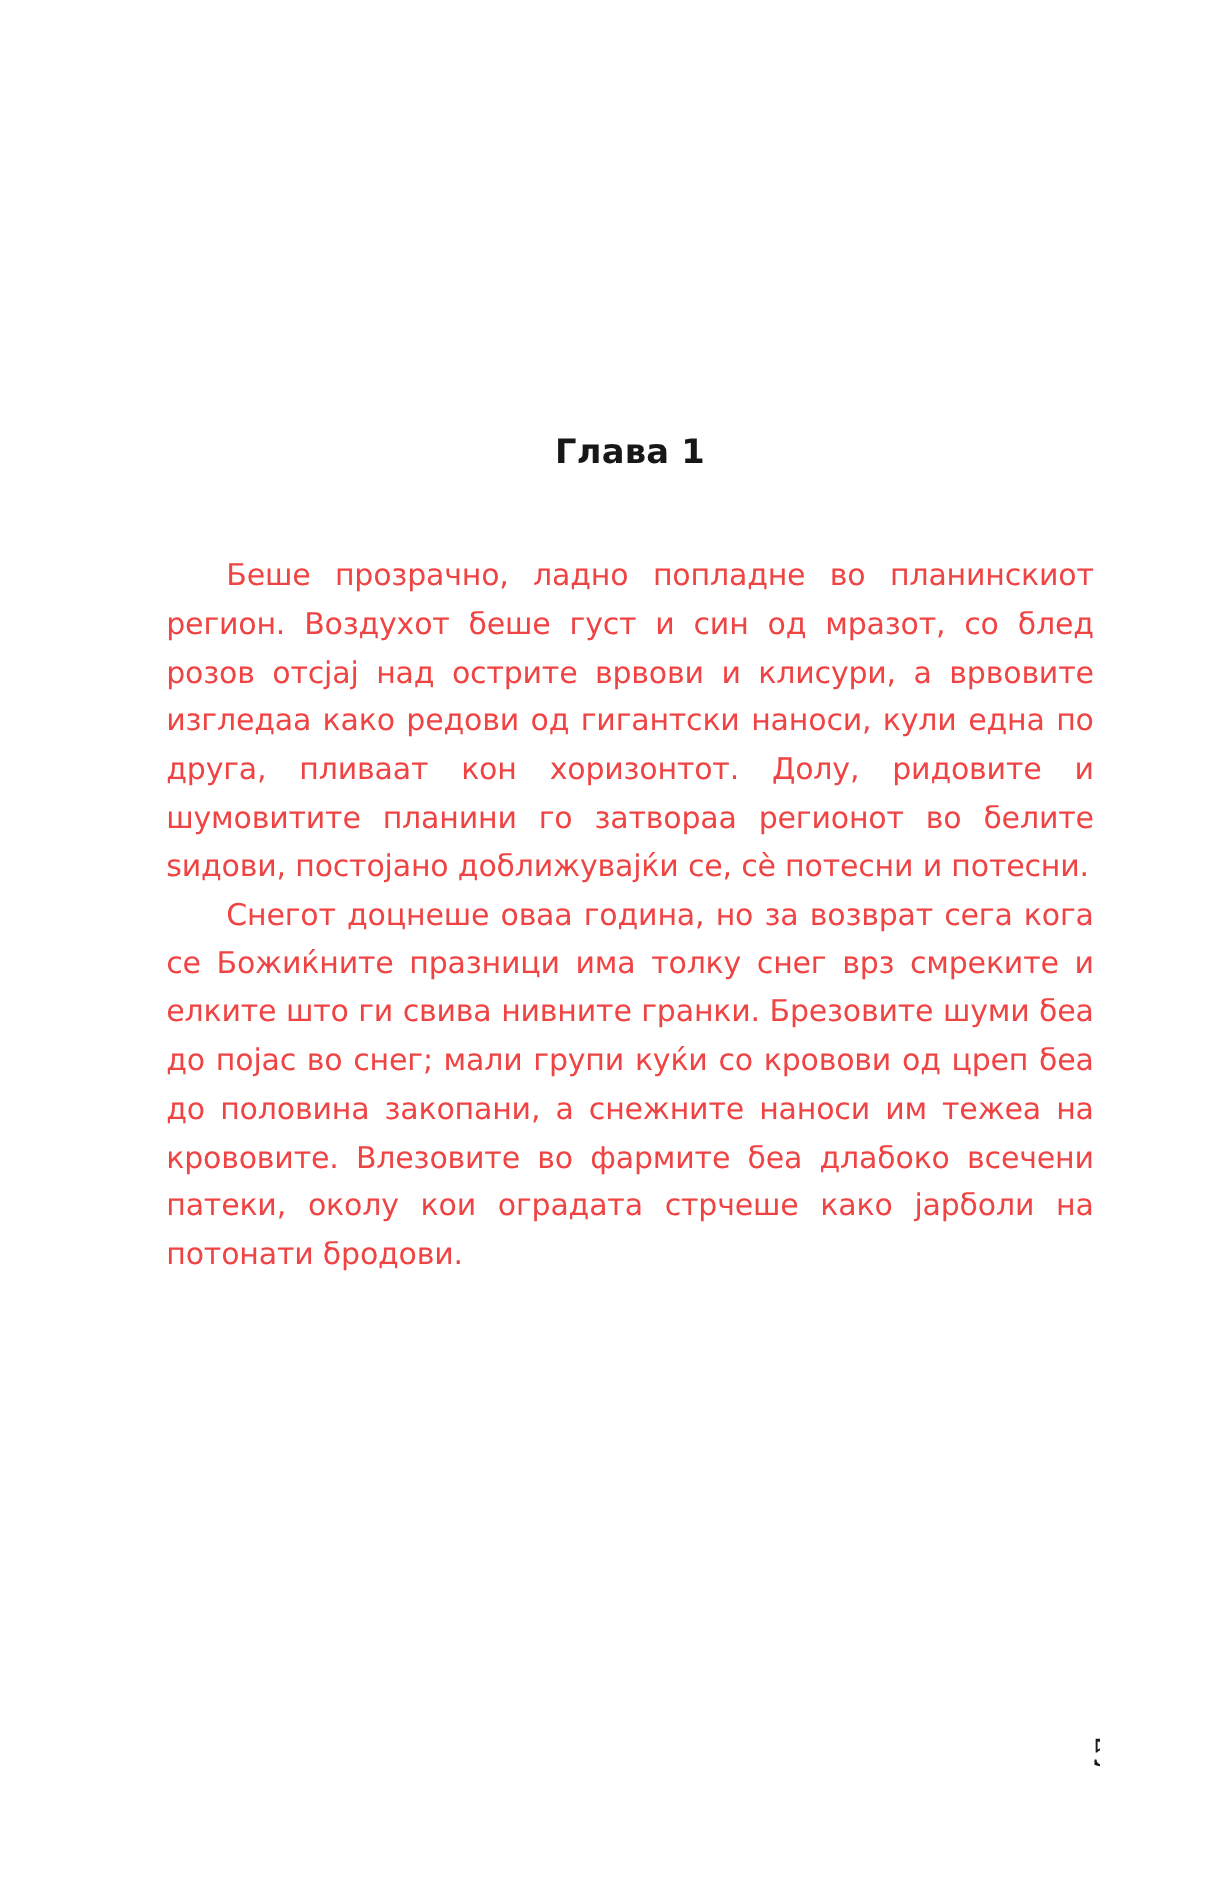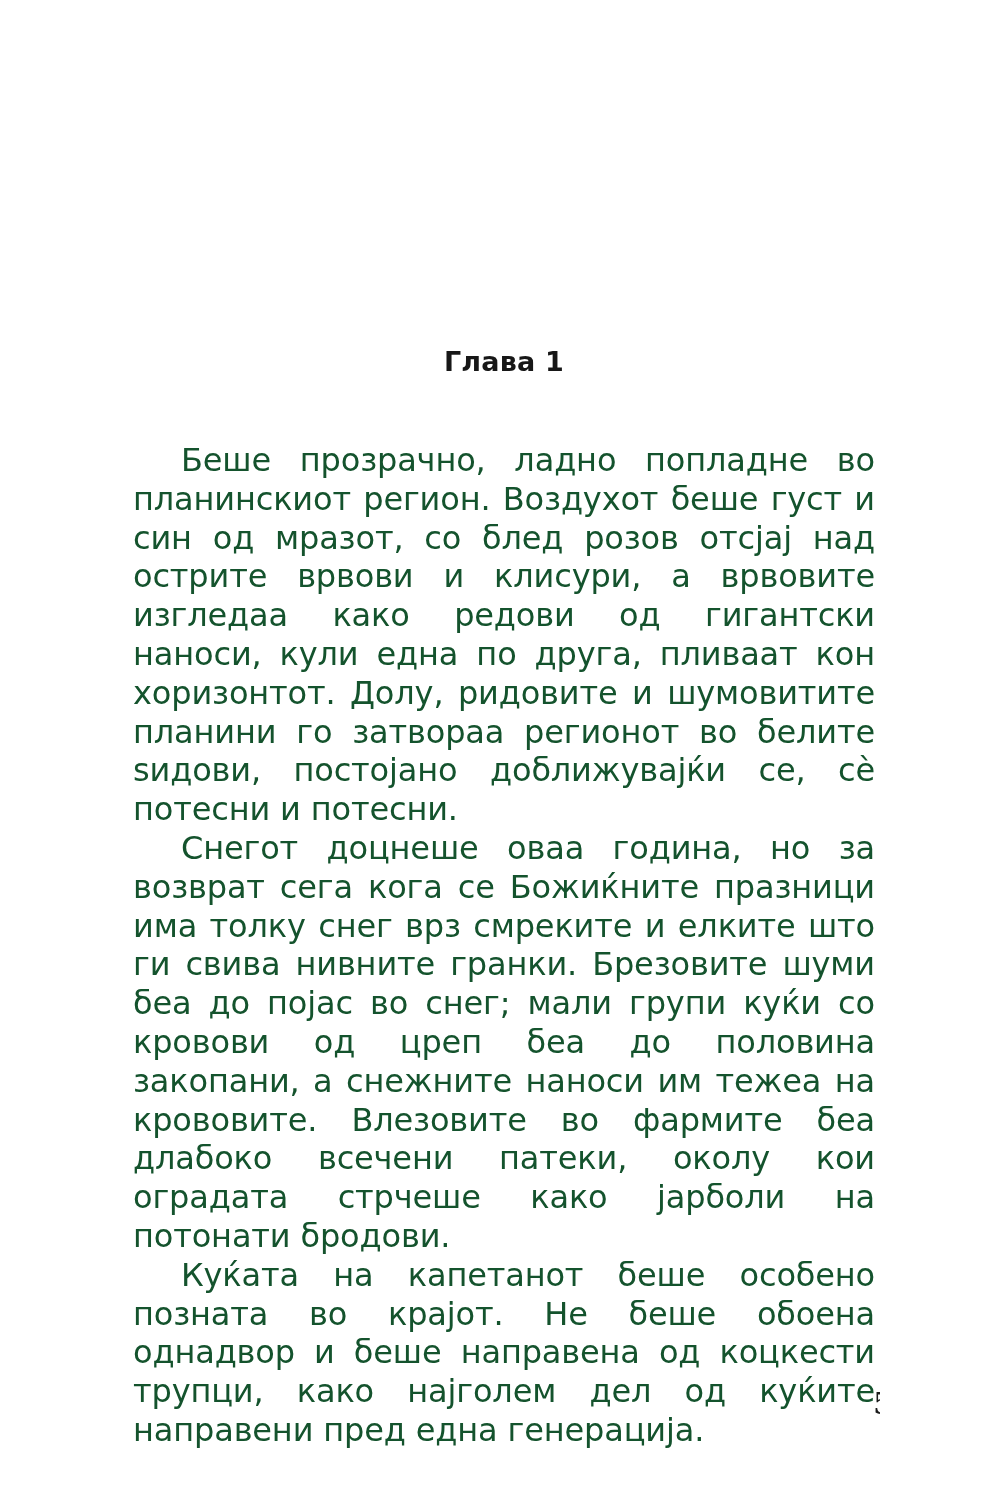--- a/index.html
+++ b/index.html
@@ -28,23 +28,23 @@
     font-size: 27px;
     line-height: 34px;
     color: #171717;
     text-align: center;
     margin: 0 0 62px 0;
     letter-spacing: 0.2px;
   }
   .body-text {
     font-family: "DejaVu Sans", "Liberation Sans", sans-serif;
     font-weight: 400;
-    font-size: 32px;
+    font-size: 24px;
     line-height: 38.8px;
-    color: #14532d;
+    color: #ef4444;
     text-align: justify;
     text-justify: inter-word;
     margin: 0;
     letter-spacing: -0.15px;
     word-spacing: 0px;
     -webkit-hyphens: none;
     hyphens: none;
   }
   .body-text p {
     margin: 0;
@@ -71,20 +71,19 @@
 
 <div class="page">
 
   <div class="content">
 
     <h1 class="chapter-title">Глава 1</h1>
 
     <div class="body-text">
       <p>Беше прозрачно, ладно попладне во планинскиот регион. Воздухот беше густ и син од мразот, со блед розов отсјај над острите врвови и клисури, а врвовите изгледаа како редови од гигантски наноси, кули една по друга, пливаат кон хоризонтот. Долу, ридовите и шумовитите планини го затвораа регионот во белите ѕидови, постојано доближувајќи се, сè потесни и потесни.</p>
       <p>Снегот доцнеше оваа година, но за возврат сега кога се Божиќните празници има толку снег врз смреките и елките што ги свива нивните гранки. Брезовите шуми беа до појас во снег; мали групи куќи со кровови од цреп беа до половина закопани, а снежните наноси им тежеа на крововите. Влезовите во фармите беа длабоко всечени патеки, околу кои оградата стрчеше како јарболи на потонати бродови.</p>
-      <p>Куќата на капетанот беше особено позната во крајот. Не беше обоена однадвор и беше направена од коцкести трупци, како најголем дел од куќите направени пред една генерација.</p>
     </div>
 
   </div>
 
   <div class="page-number">5</div>
 
 </div>
 
 </body></html>

